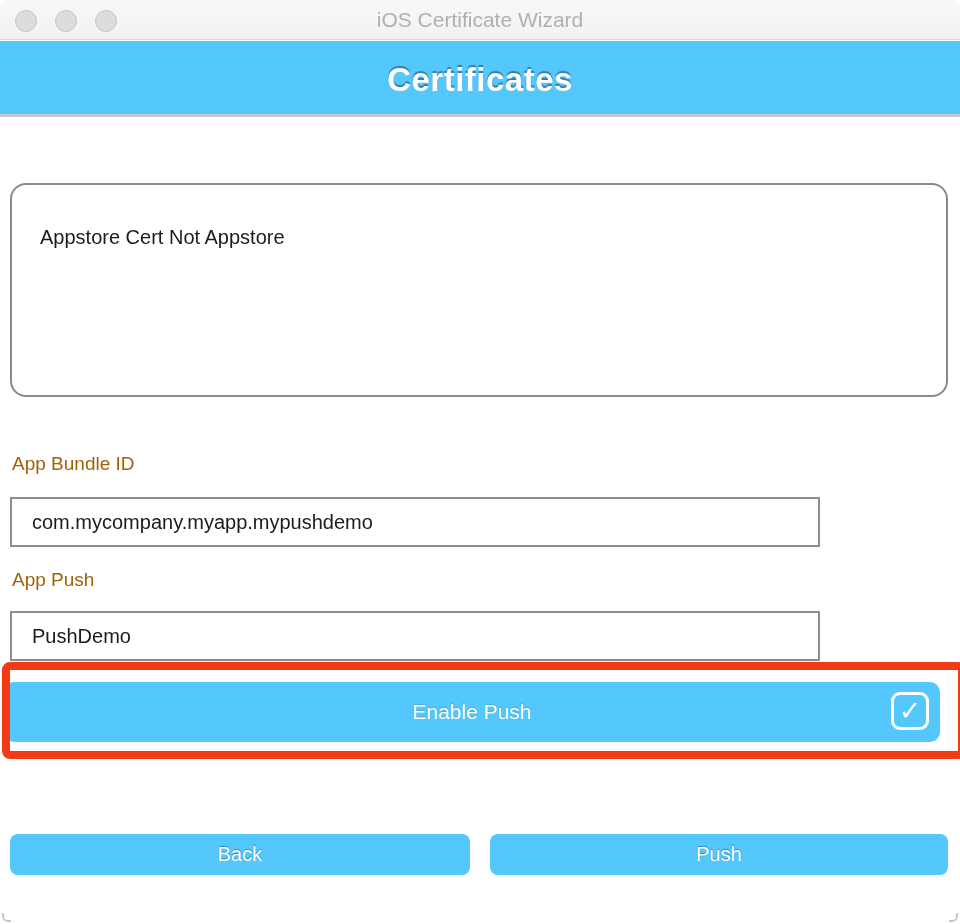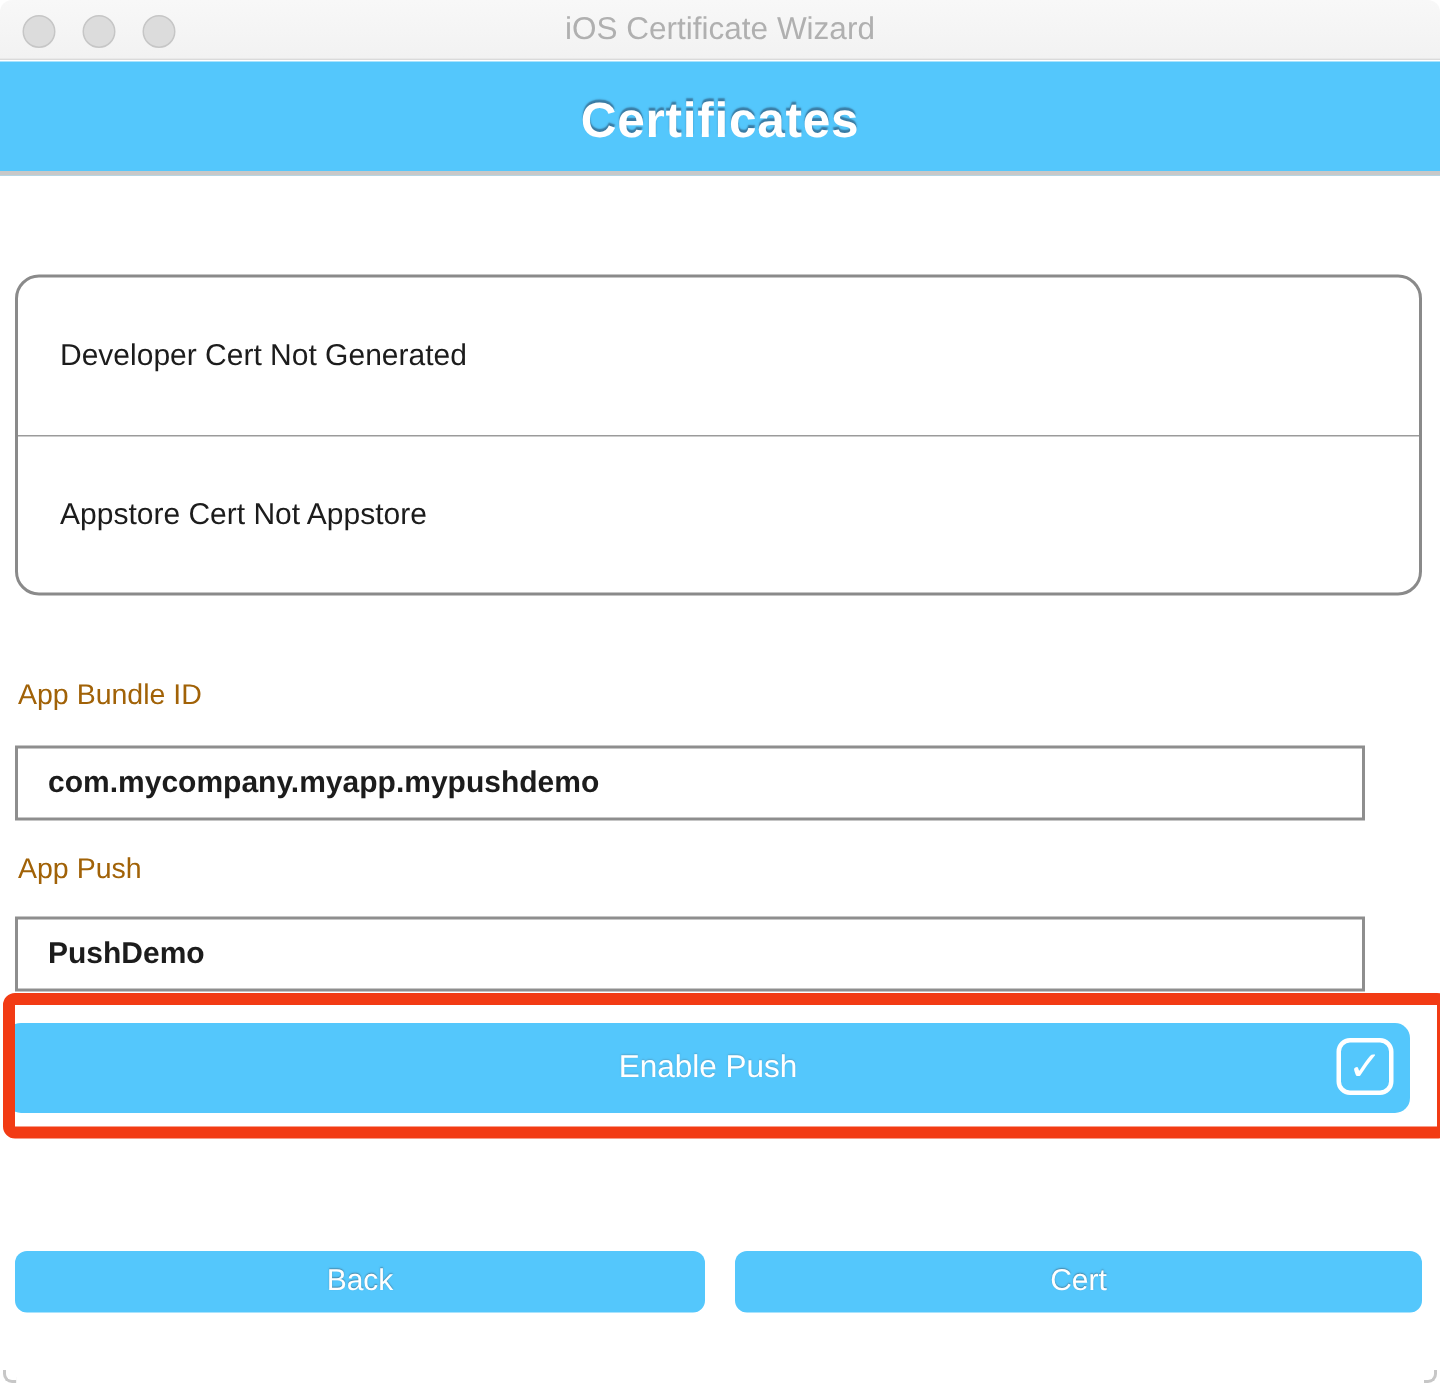--- a/index.html
+++ b/index.html
@@ -68,28 +68,27 @@
 
   
   .field-label {
     position: absolute; left: 12px;
     font-size: 19px; color: #a16207;
   }
   .label-bundle { top: 453px; }
   .label-name   { top: 569px; }
 
   .text-input {
-    position: absolute; left: 10px; width: 900px; height: 50px;
+    position: absolute; left: 10px; width: 810px; height: 50px;
     border: 2px solid #8e8e8e; border-radius: 0;
     background: #ffffff;
     font-family: "Liberation Sans", sans-serif;
     font-size: 20px; color: #1c1c1c;
     padding-left: 20px;
     outline: none;
-    font-weight: bold;
   }
   .input-bundle { top: 497px; }
   .input-name   { top: 611px; }
 
   
   .annotation-rect {
     position: absolute; left: 2px; top: 662px; width: 964px; height: 97px;
     border: 8px solid #F23B14; border-radius: 8px;
     pointer-events: none;
     z-index: 5;
@@ -151,41 +150,38 @@
     <div class="window-title">iOS Certificate Wizard</div>
   </div>
 
   <div class="banner">
     <h1>Certificates</h1>
   </div>
 
 
   <div class="cert-box">
     <div class="cert-row">
-      <span>Developer Cert Not Generated</span>
-    </div>
-    <div class="cert-row">
       <span>Appstore Cert Not Appstore</span>
     </div>
   </div>
 
   <div class="field-label label-bundle">App Bundle ID</div>
   <input class="text-input input-bundle" type="text" value="com.mycompany.myapp.mypushdemo" style="">
 
   <div class="field-label label-name">App Push</div>
   <input class="text-input input-name" type="text" value="PushDemo" style="">
 
   <button class="push-button">
     <span class="push-label">Enable Push</span>
     <span class="push-checkbox">
       <span>✓</span>
     </span>
   </button>
 
   <div class="annotation-rect"></div>
 
   <button class="nav-button back-button">Back</button>
-  <button class="nav-button next-button">Cert</button>
+  <button class="nav-button next-button">Push</button>
 
   <div class="resize-grip left"></div>
   <div class="resize-grip right"></div>
 
 </div>
 
 </body></html>

